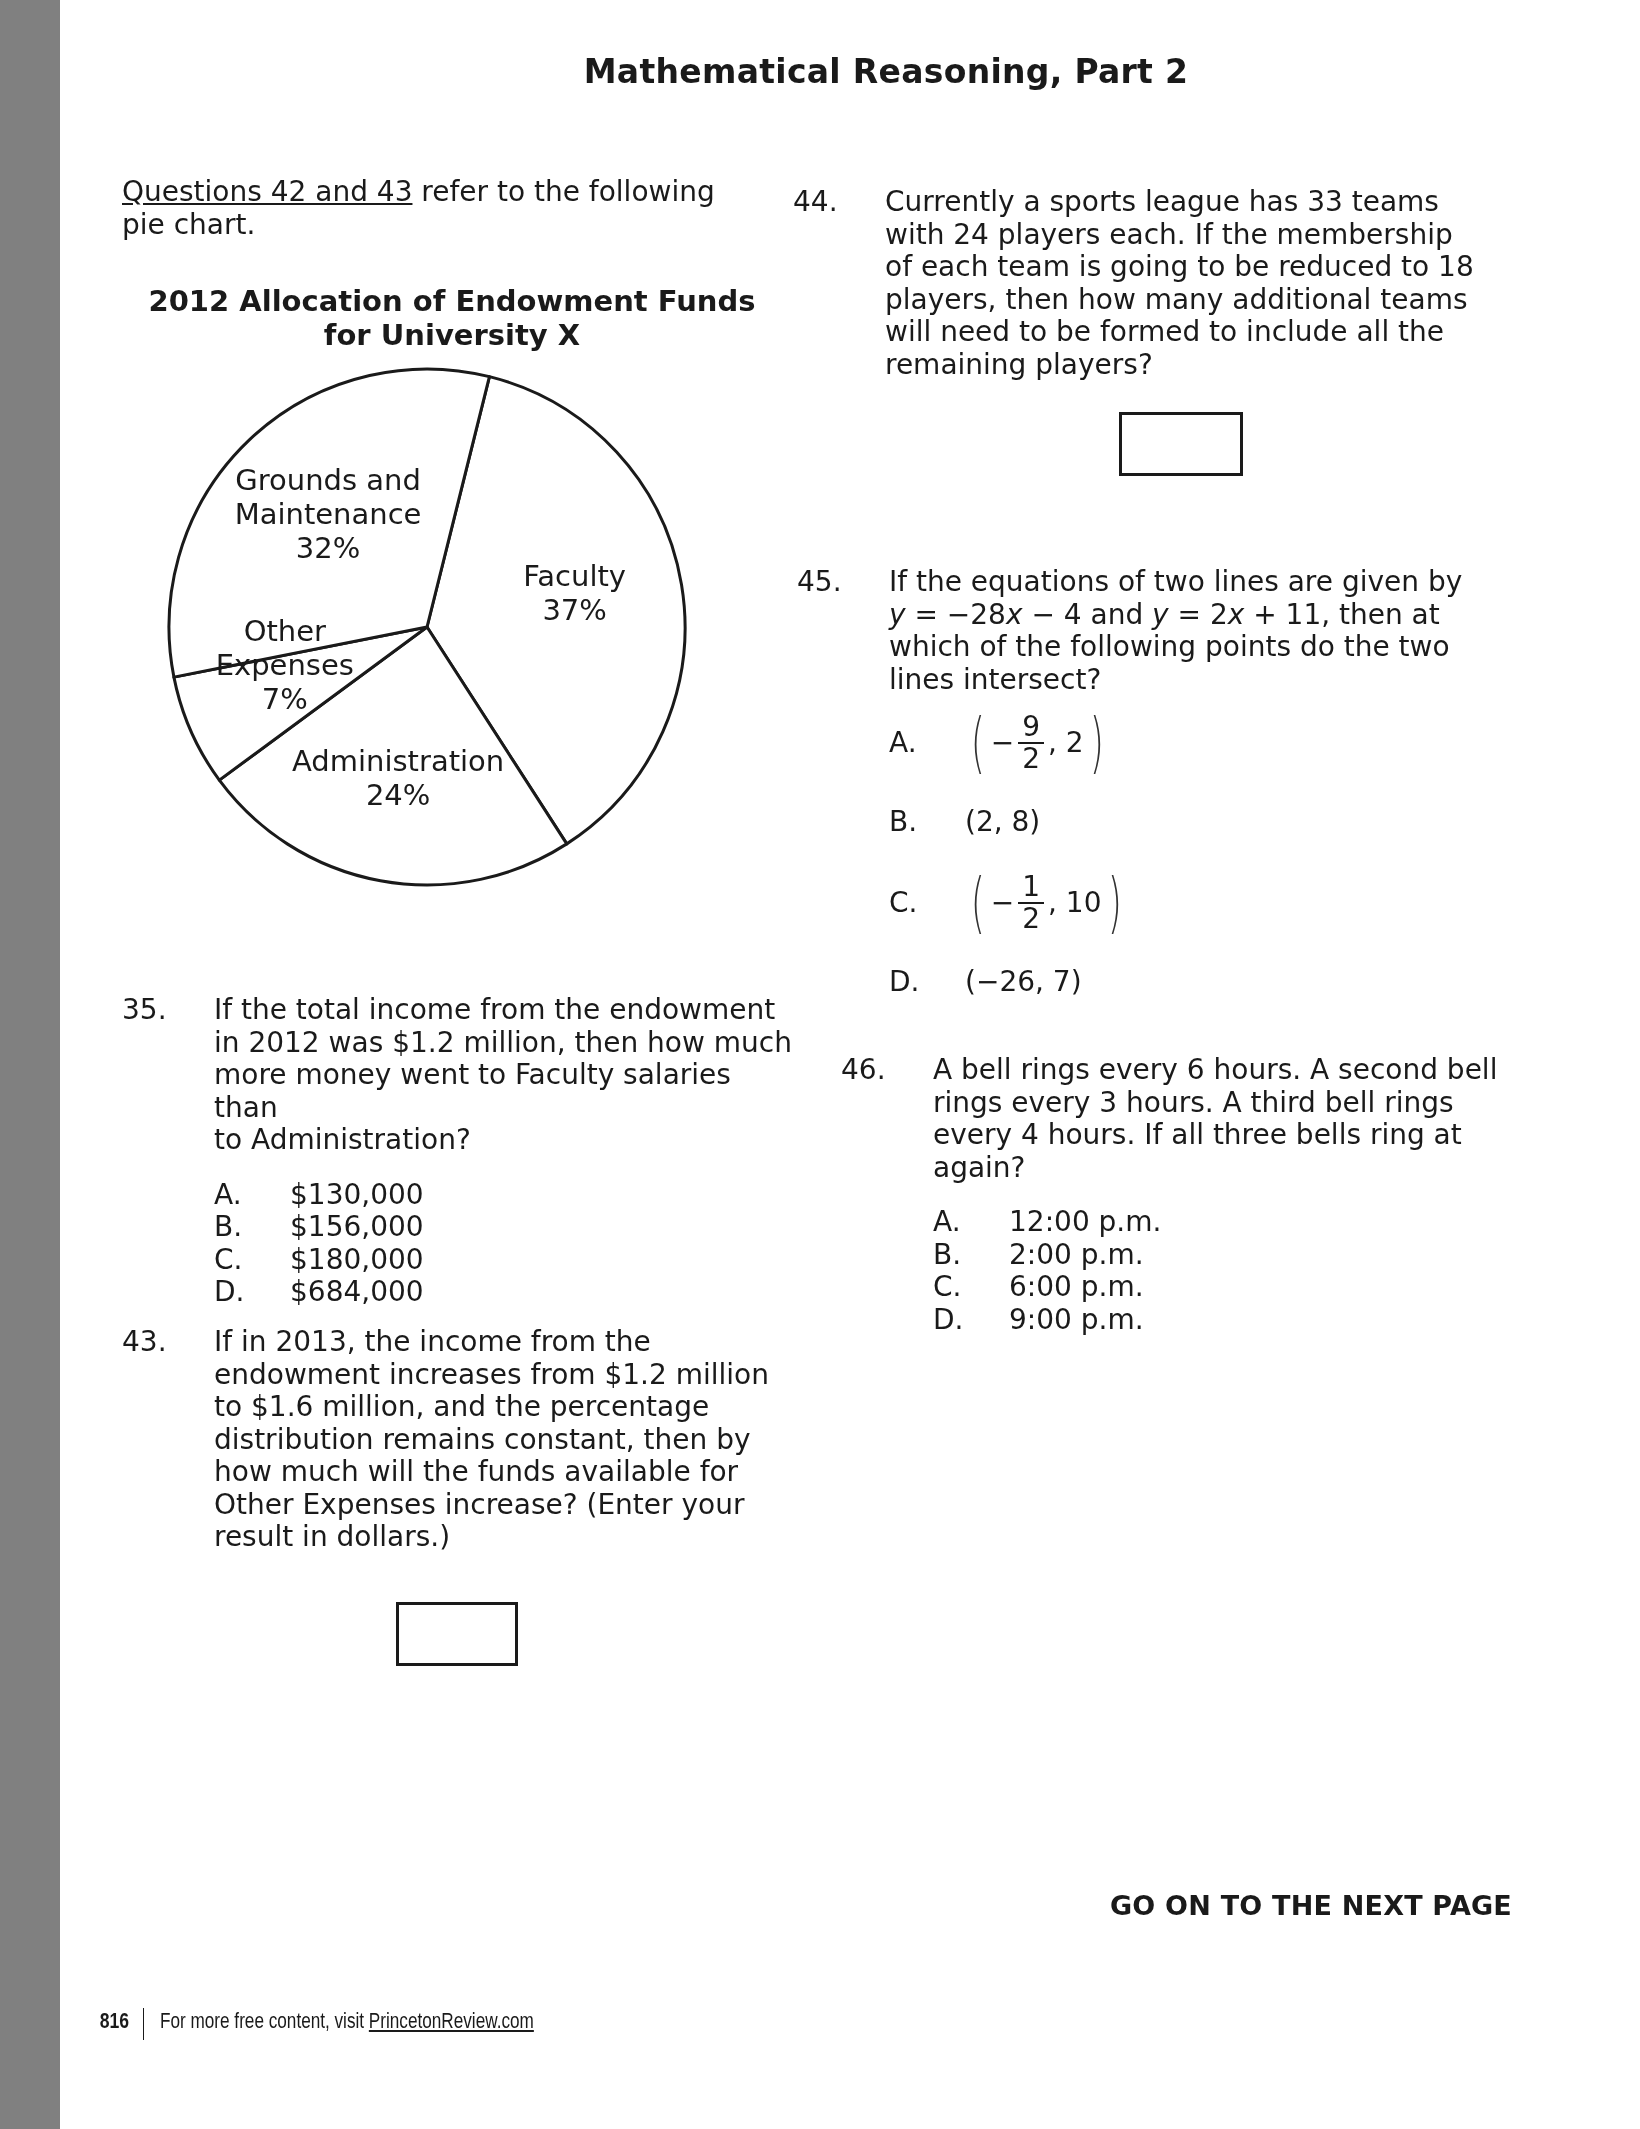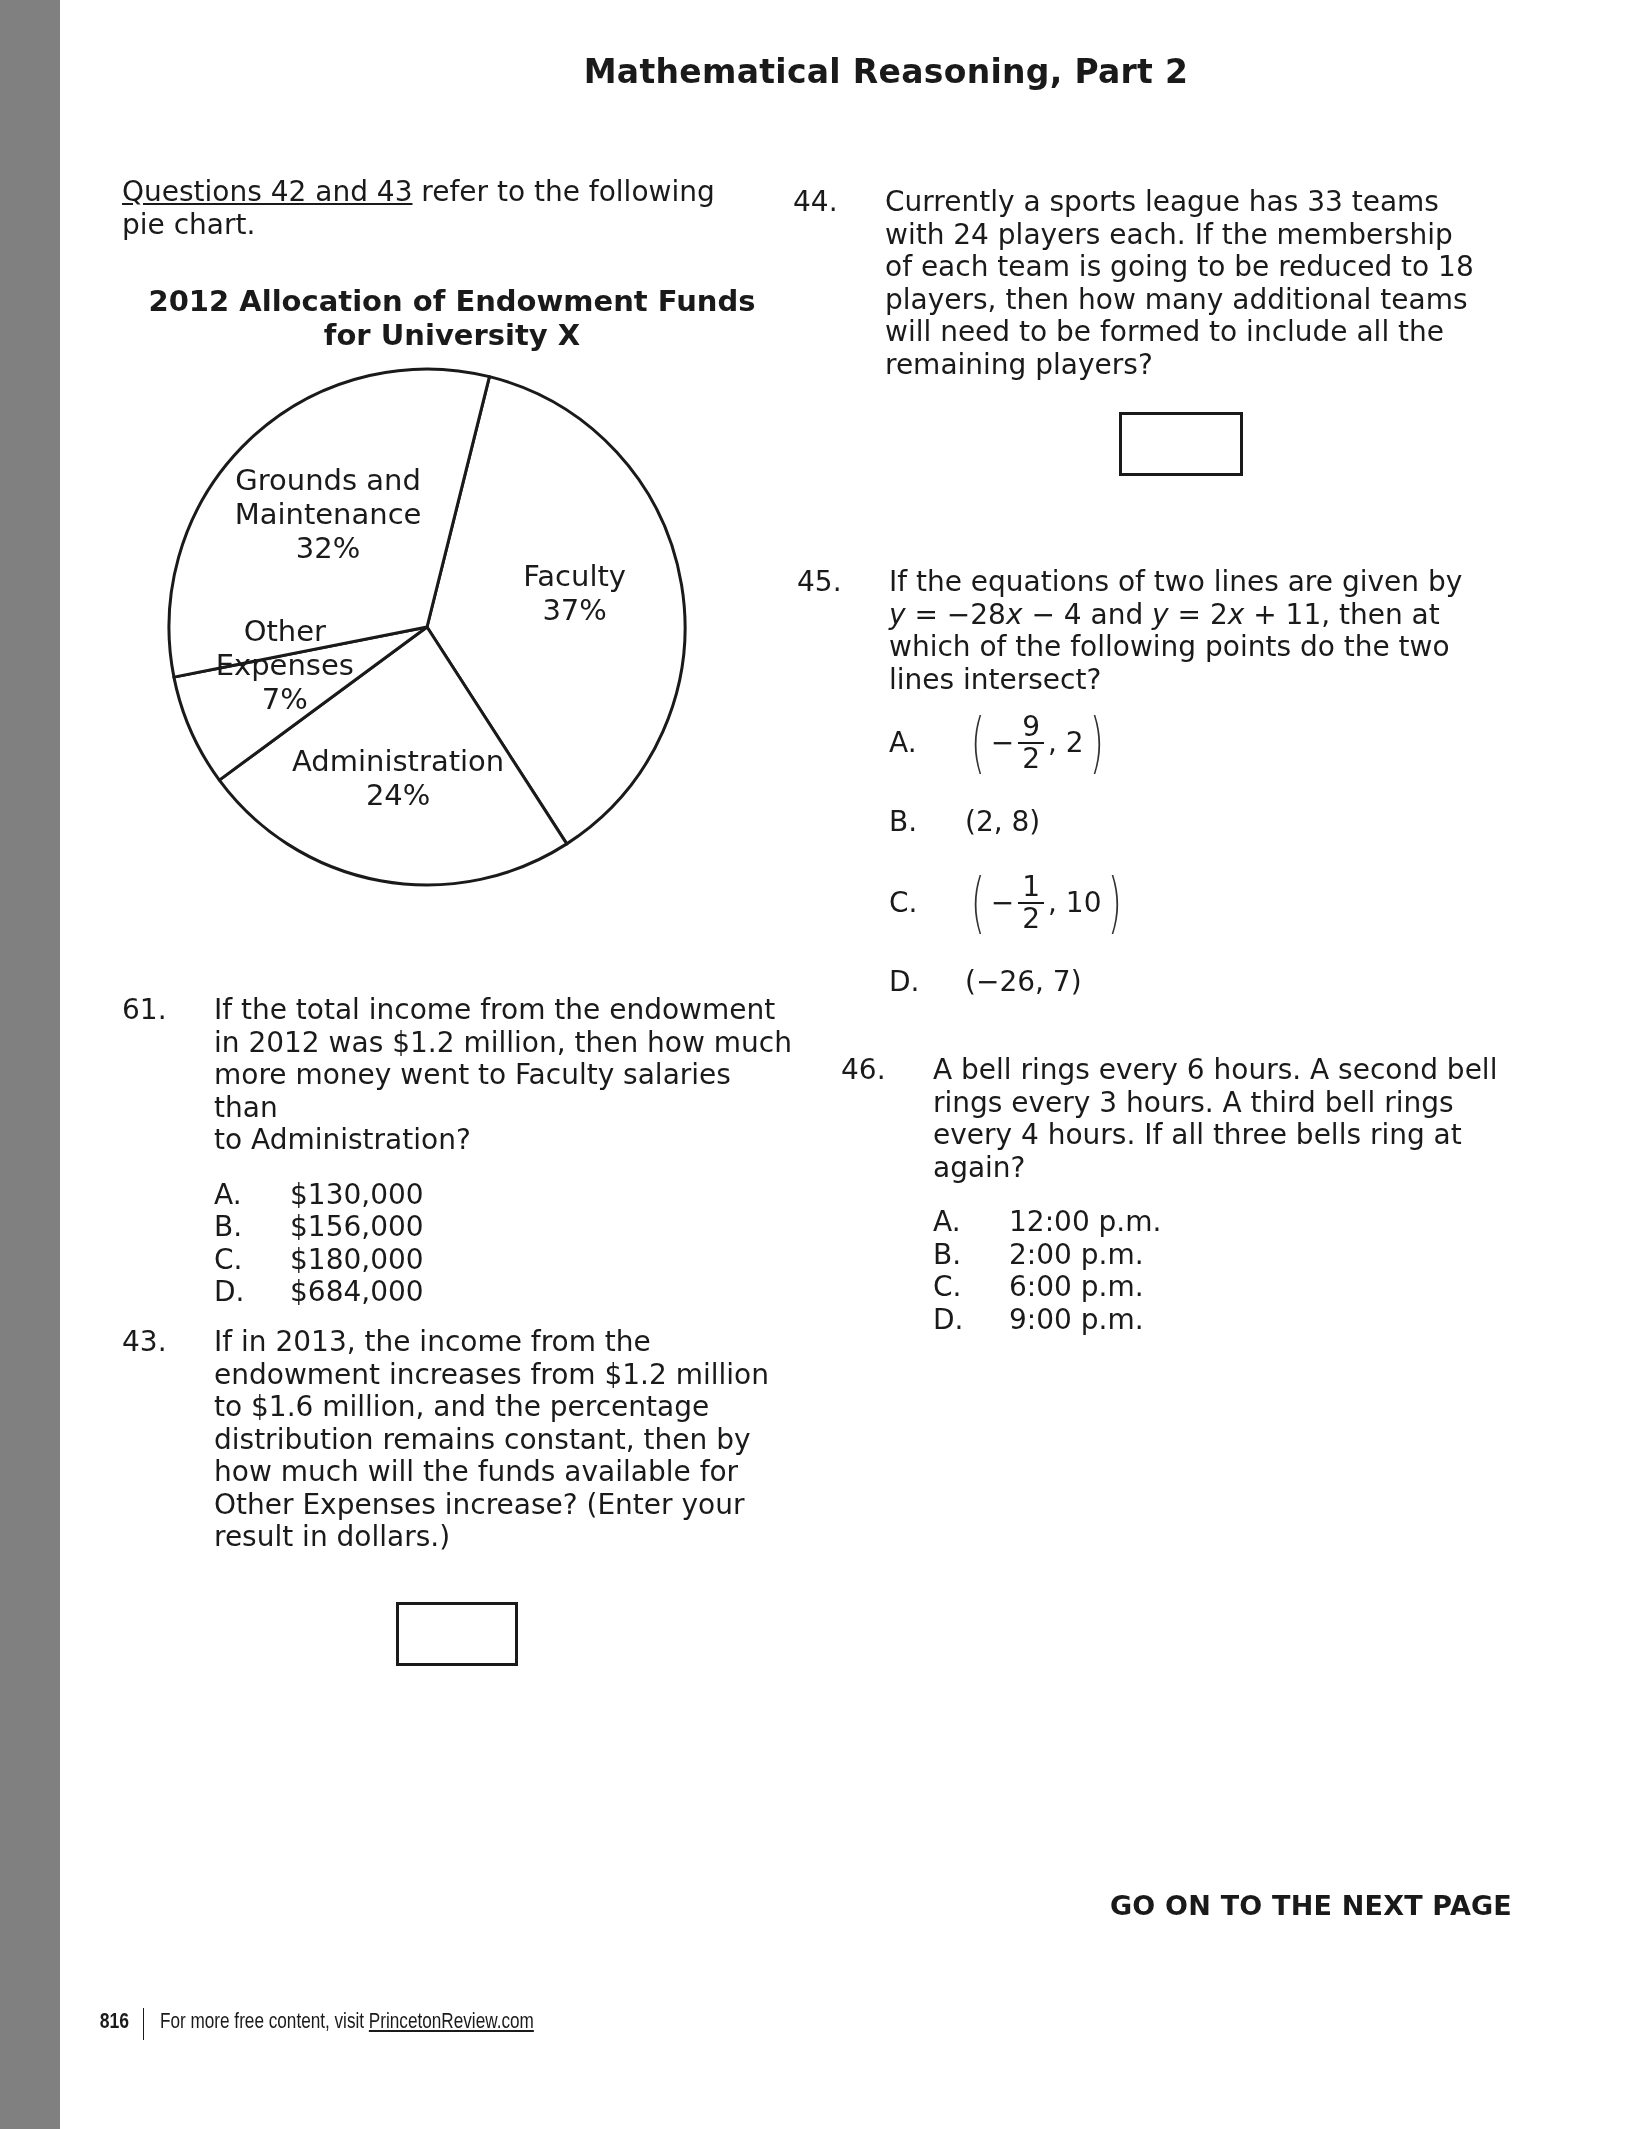--- a/index.html
+++ b/index.html
@@ -66,21 +66,21 @@
     </g>
   <g id="pie-labels">
       <text text-anchor="middle"><tspan x="434.63065826286686" y="235.55990301016362">Faculty</tspan><tspan x="434.63065826286686" y="269.5599030101636">37%</tspan></text>
       <text text-anchor="middle"><tspan x="258.1241575257205" y="421.33209247130924">Administration</tspan><tspan x="258.1241575257205" y="455.33209247130924">24%</tspan></text>
       <text text-anchor="middle"><tspan x="144.80662718905737" y="291.30422441699346">Other</tspan><tspan x="144.80662718905737" y="325.30422441699346">Expenses</tspan><tspan x="144.80662718905737" y="359.30422441699346">7%</tspan></text>
       <text text-anchor="middle"><tspan x="188.03907885809855" y="139.58182987456672">Grounds and</tspan><tspan x="188.03907885809855" y="173.58182987456672">Maintenance</tspan><tspan x="188.03907885809855" y="207.58182987456672">32%</tspan></text>
     </g>
 </svg>
 
 <div class="q txt" style="left:122px; top:994px; width:680px; height:300px;">
-  <div class="num">61.</div>
+  <div class="num">35.</div>
   <div class="body">
     <div>If the total income from the endowment</div>
     <div>in 2012 was $1.2 million, then how much</div>
     <div>more money went to Faculty salaries than</div>
     <div>to Administration?</div>
     <div class="choices">
       <div class="choice">
           <span class="letter">A.</span>
           <span>$130,000</span>
         </div>

